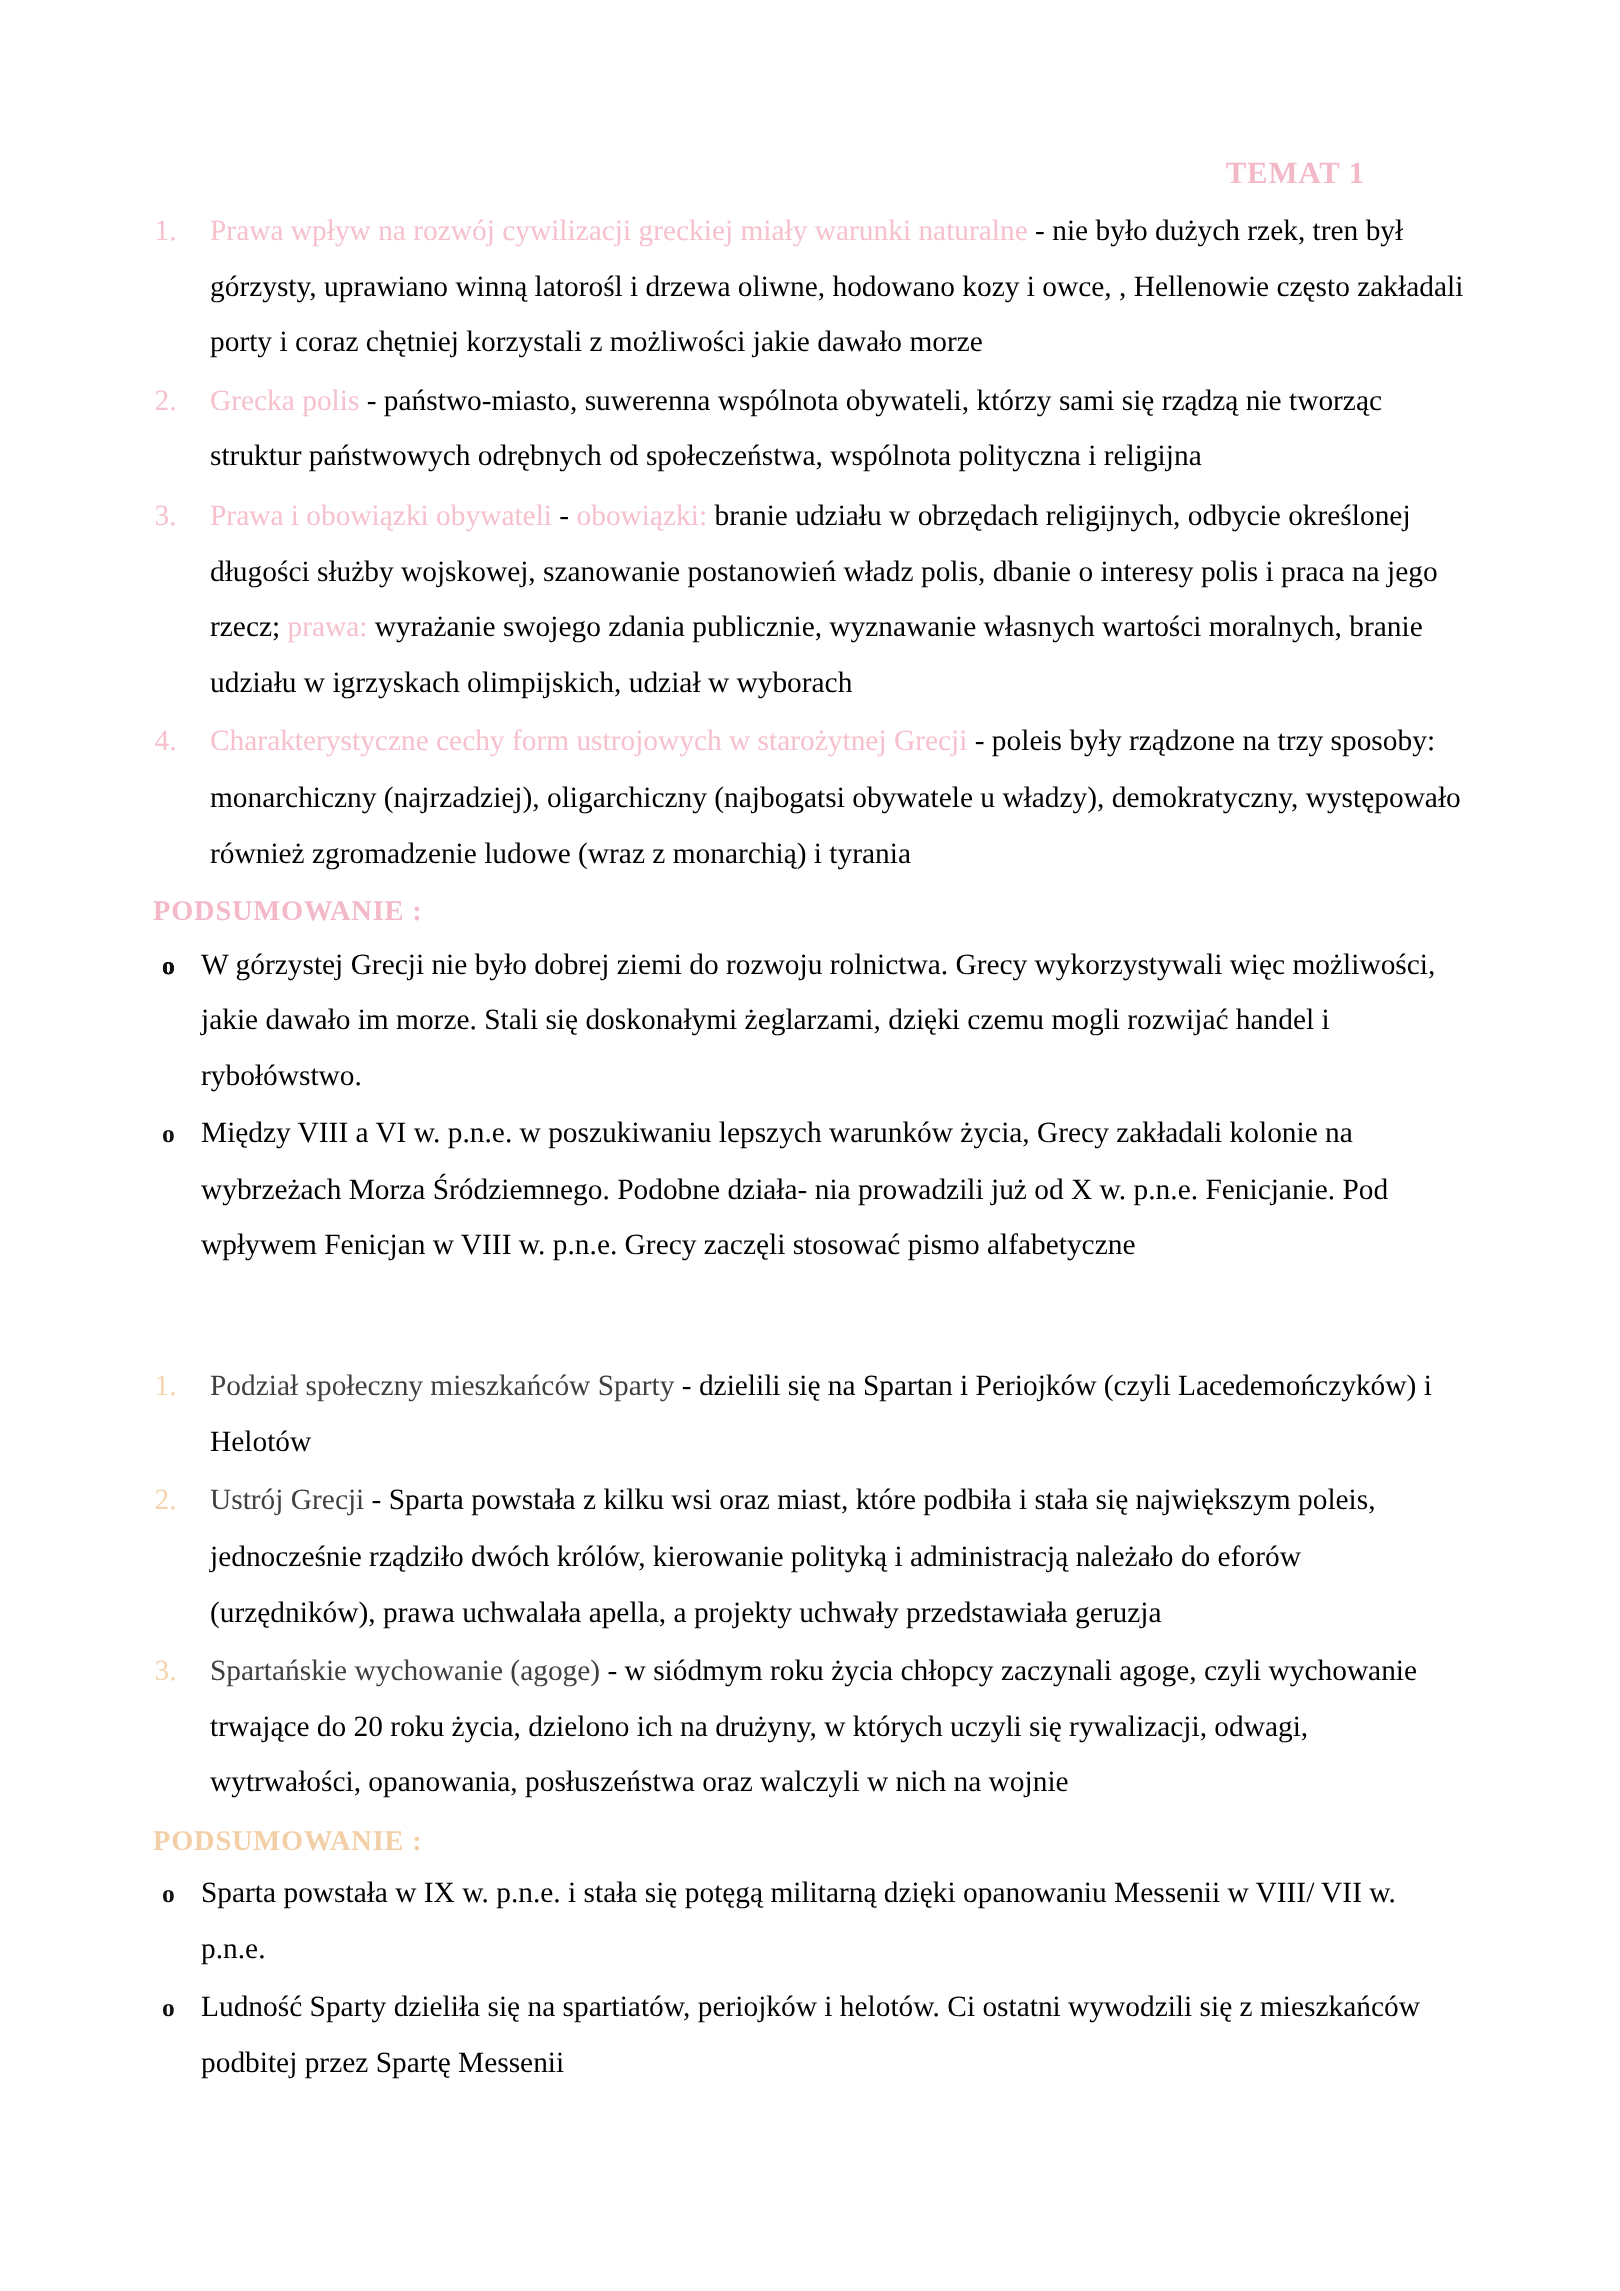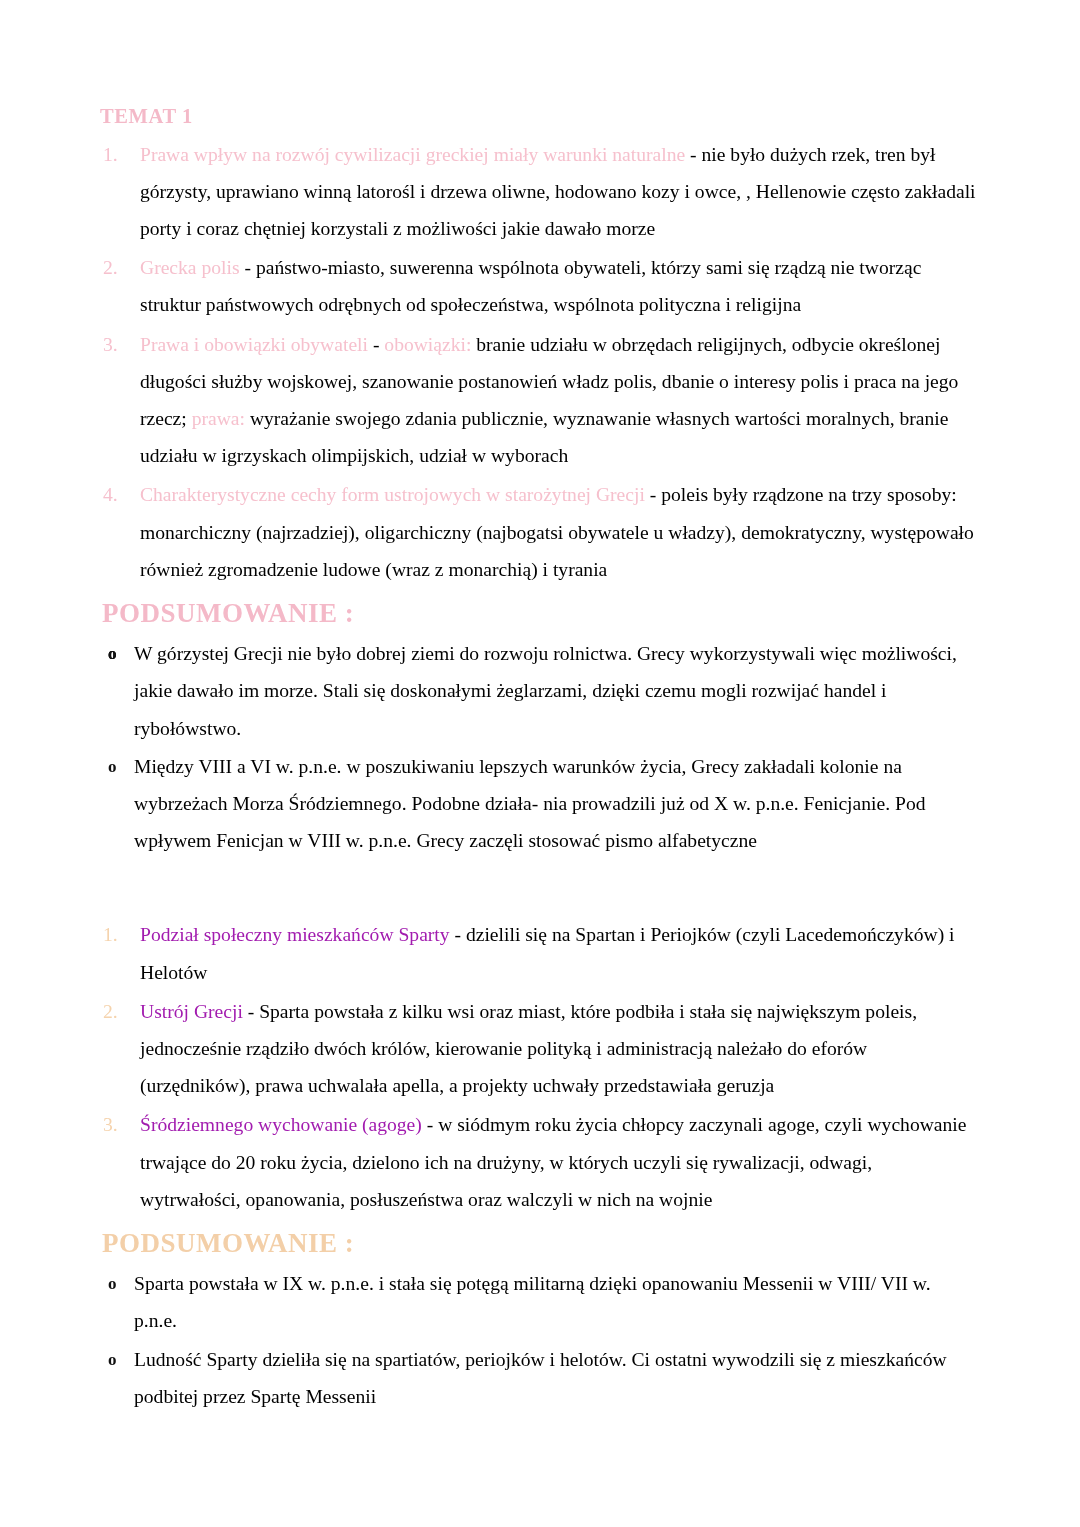--- a/index.html
+++ b/index.html
@@ -22,21 +22,21 @@
     height: 1527px;
     box-sizing: border-box;
     padding: 104px 104px 0 100px;
     background: #ffffff;
   }
 
   .section { margin: 0; }
 
   
   .temat-heading {
-    text-align: left;
+    text-align: right;
     font-size: 20.5px;
     font-weight: bold;
     letter-spacing: 0.6px;
     line-height: 1.25;
     margin: 0 0 6px 0;
     padding-right: 66px;
   }
   .temat-heading.pink  { color: #f4b9c8; }
   .temat-heading.orange{ color: #f3cfa8; }
 
@@ -59,26 +59,26 @@
     left: 0;
     top: 0;
     width: 26px;
     text-align: left;
     font-size: 19.6px;
   }
   ol.qlist.pink > li .num  { color: #f6c0cd; }
   ol.qlist.orange > li .num{ color: #f5d3ad; }
 
   .term-pink   { color: #f6c0cd; }
-  .term-orange { color: #a21caf; }
+  .term-orange { color: #404040; }
   .sep { color: #000; }
 
   
   .podsum {
-    font-size: 27px;
+    font-size: 19px;
     font-weight: bold;
     letter-spacing: 0.5px;
     margin: 8px 0 4px 2px;
     line-height: 1.3;
   }
   .podsum.pink   { color: #f4b9c8; }
   .podsum.orange { color: #f3cfa8; }
 
   
   ul.blist {
@@ -172,21 +172,21 @@
         <span class="term-orange">Podział społeczny mieszkańców Sparty</span><span class="sep"> - </span><span>dzielili się na Spartan i Periojków (czyli Lacedemończyków) i Helotów</span>
       </li>
 
       <li>
         <span class="num">2.</span>
         <span class="term-orange">Ustrój Grecji</span><span class="sep"> - </span><span>Sparta powstała z kilku wsi oraz miast, które podbiła i stała się największym poleis, jednocześnie rządziło dwóch królów, kierowanie polityką i administracją należało do eforów (urzędników), prawa uchwalała apella, a projekty uchwały przedstawiała geruzja</span>
       </li>
 
       <li>
         <span class="num">3.</span>
-        <span class="term-orange">Śródziemnego wychowanie (agoge)</span><span class="sep"> - </span><span>w siódmym roku życia chłopcy zaczynali agoge, czyli wychowanie trwające do 20 roku życia, dzielono ich na drużyny, w których uczyli się rywalizacji, odwagi, wytrwałości, opanowania, posłuszeństwa oraz walczyli w nich na wojnie</span>
+        <span class="term-orange">Spartańskie wychowanie (agoge)</span><span class="sep"> - </span><span>w siódmym roku życia chłopcy zaczynali agoge, czyli wychowanie trwające do 20 roku życia, dzielono ich na drużyny, w których uczyli się rywalizacji, odwagi, wytrwałości, opanowania, posłuszeństwa oraz walczyli w nich na wojnie</span>
       </li>
 
     </ol>
 
     <div class="podsum orange">PODSUMOWANIE :</div>
 
     <ul class="blist">
       <li>
         <span class="bullet">o</span>
         <span>Sparta powstała w IX w. p.n.e. i stała się potęgą militarną dzięki opanowaniu Messenii w VIII/ VII w. p.n.e.</span>

